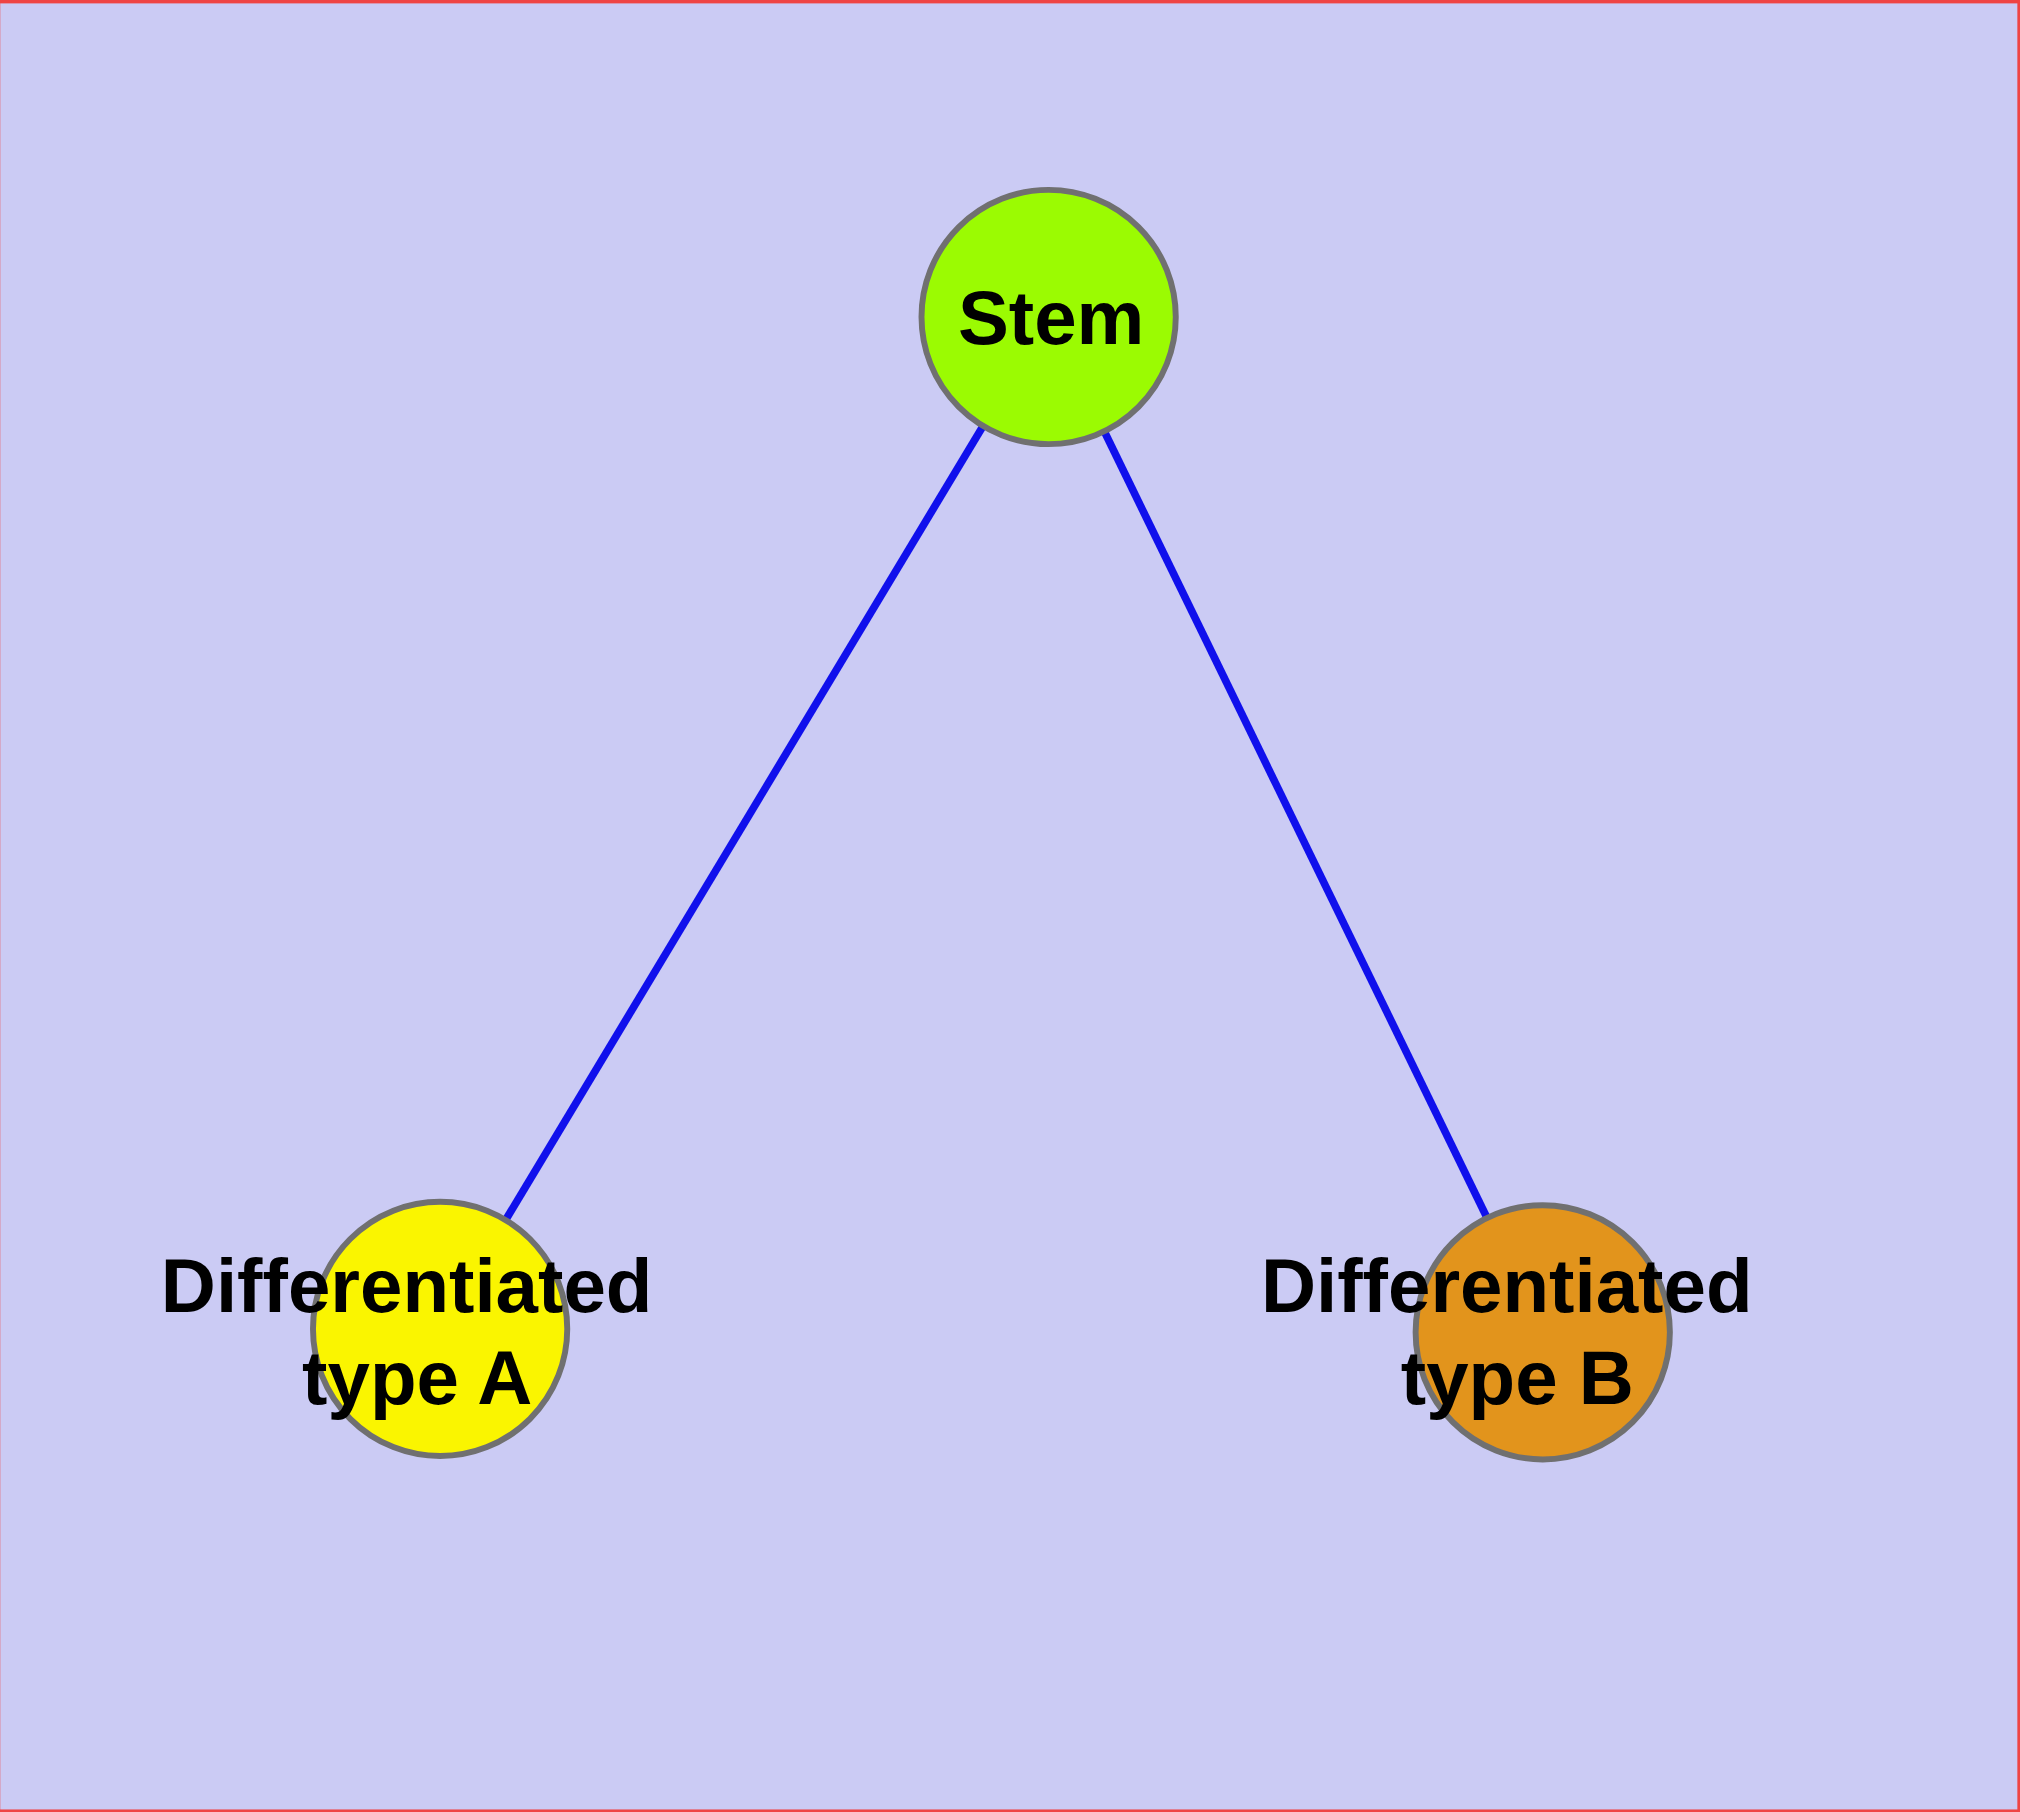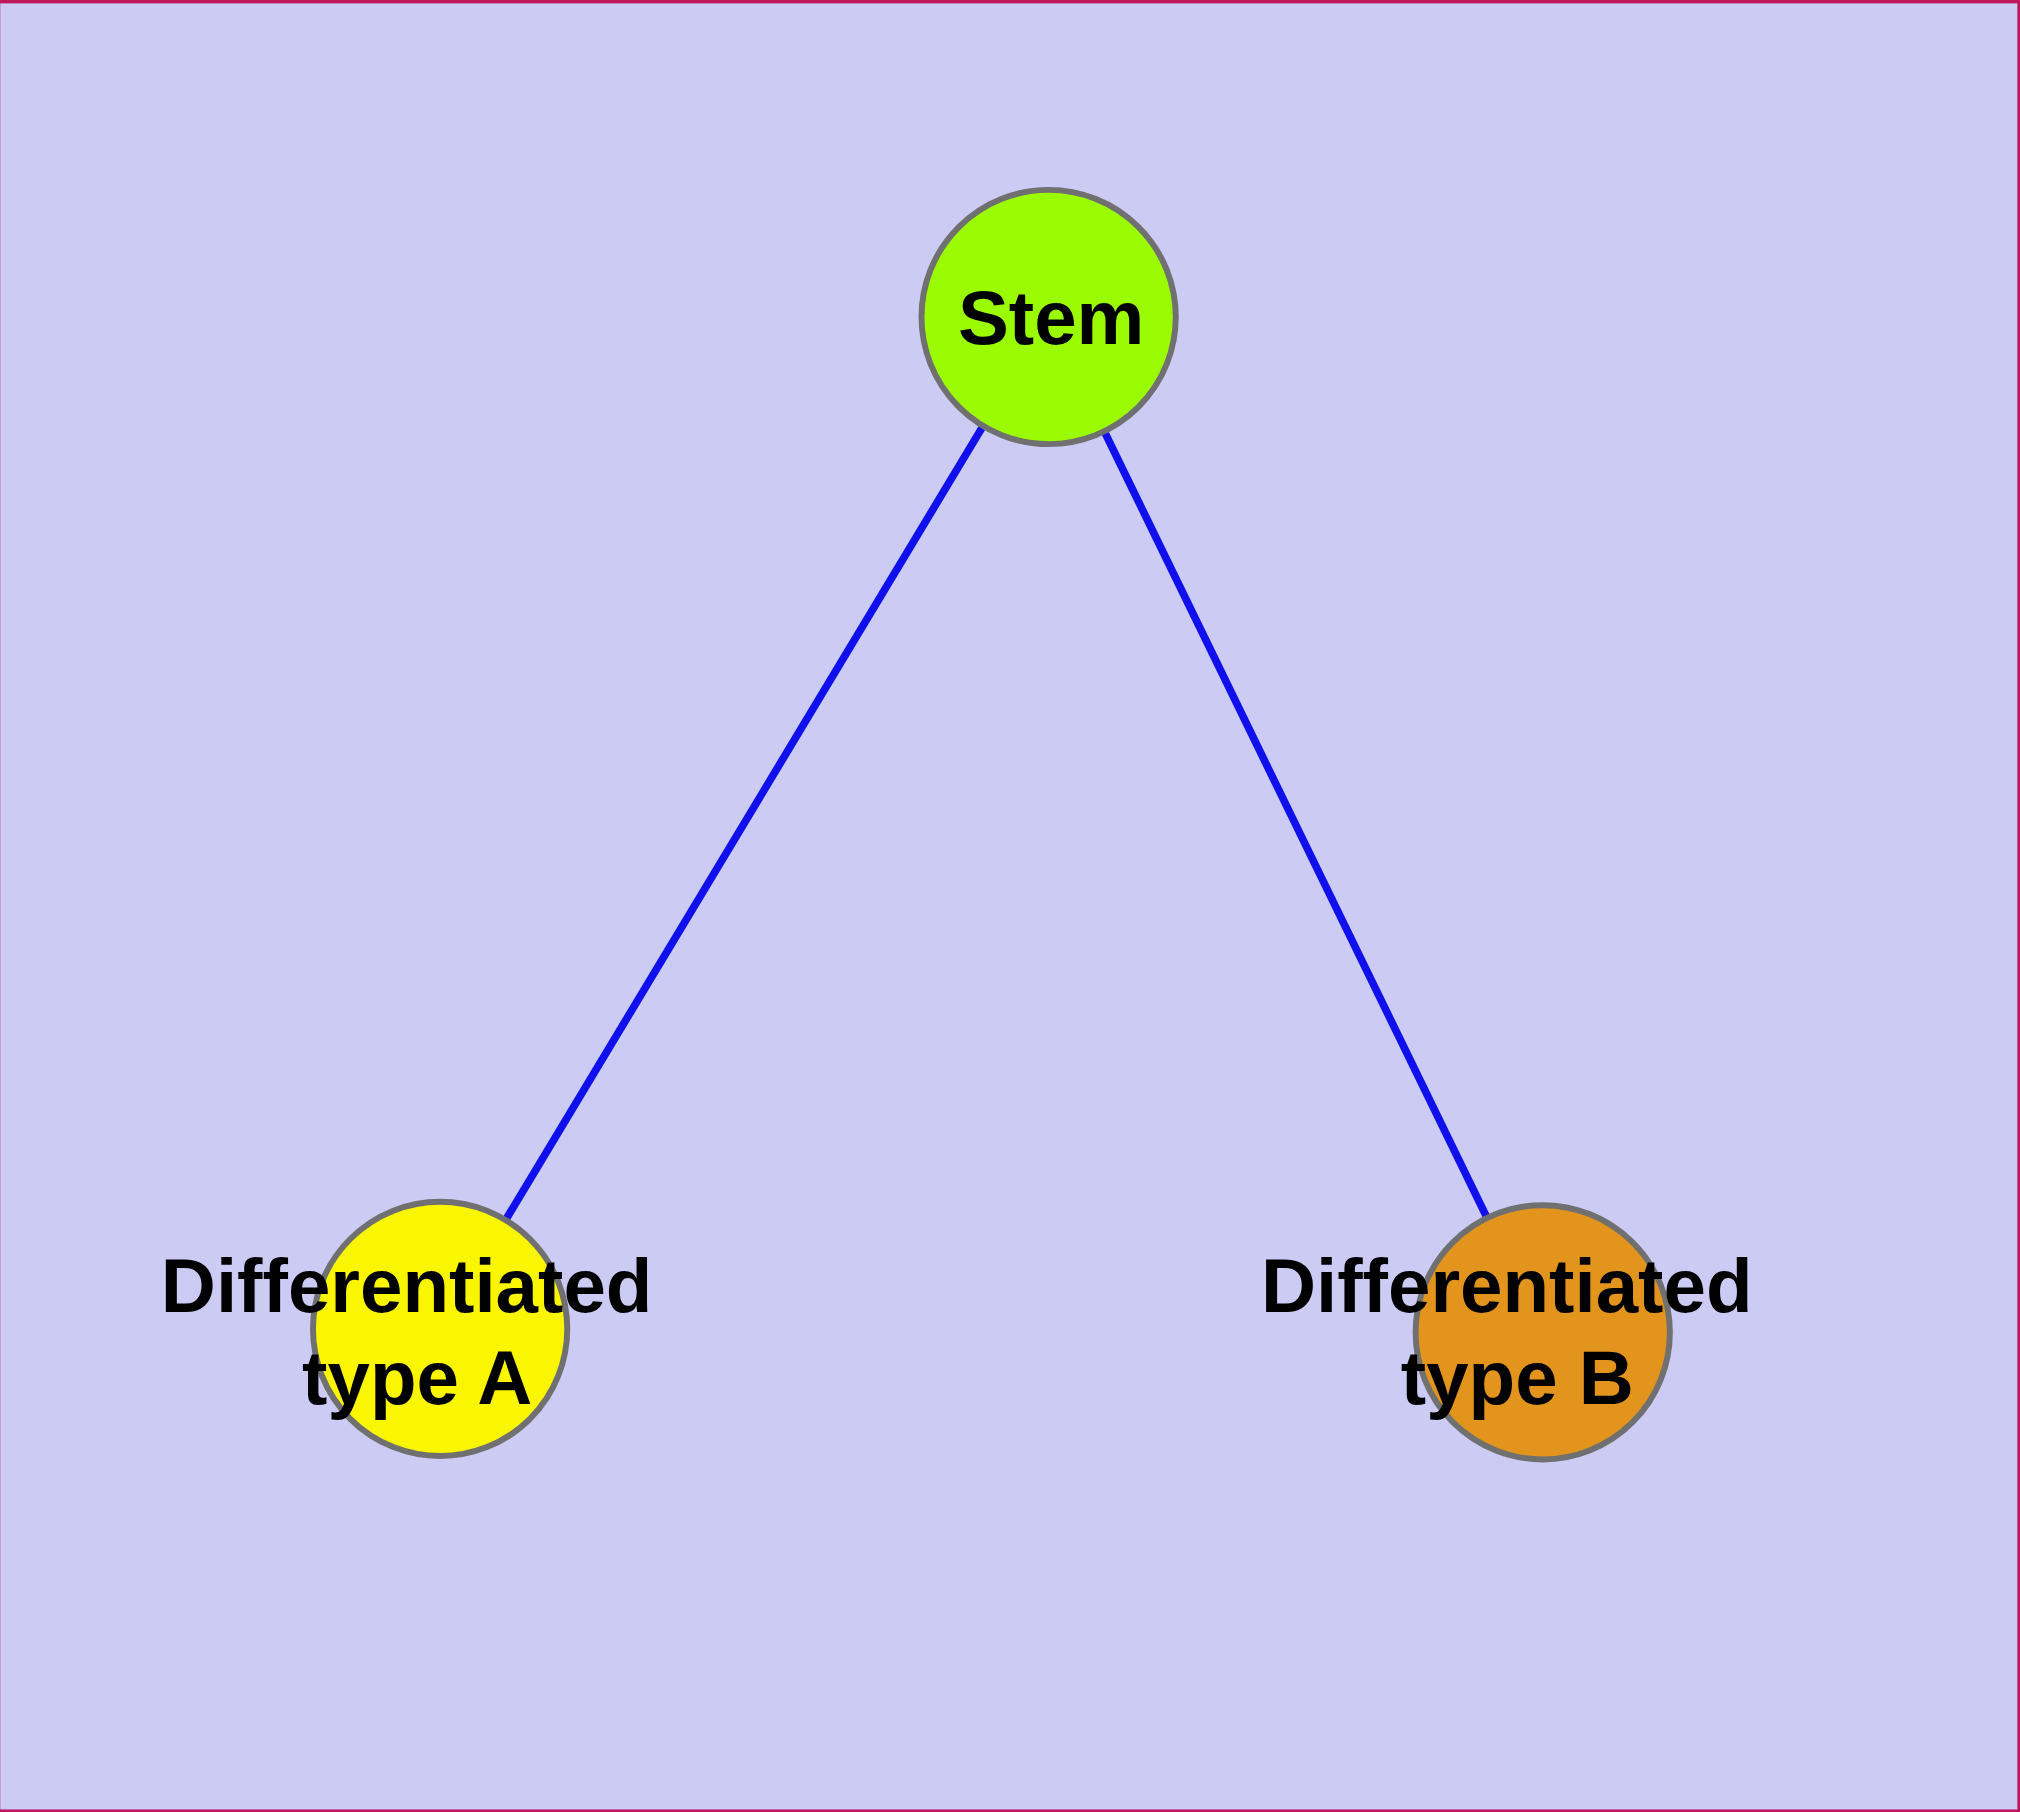--- a/index.html
+++ b/index.html
@@ -5,21 +5,21 @@
   html, body {
     margin: 0;
     padding: 0;
     background: #ffffff;
     font-family: "Liberation Sans", sans-serif;
   }
   .page {
     position: relative;
     width: 2021px;
     height: 1812px;
-    background: #be185d;
+    background: #ef4444;
     overflow: hidden;
   }
   .graph-svg {
     position: absolute;
     top: 0;
     left: 0;
     width: 2021px;
     height: 1812px;
     display: block;
   }

